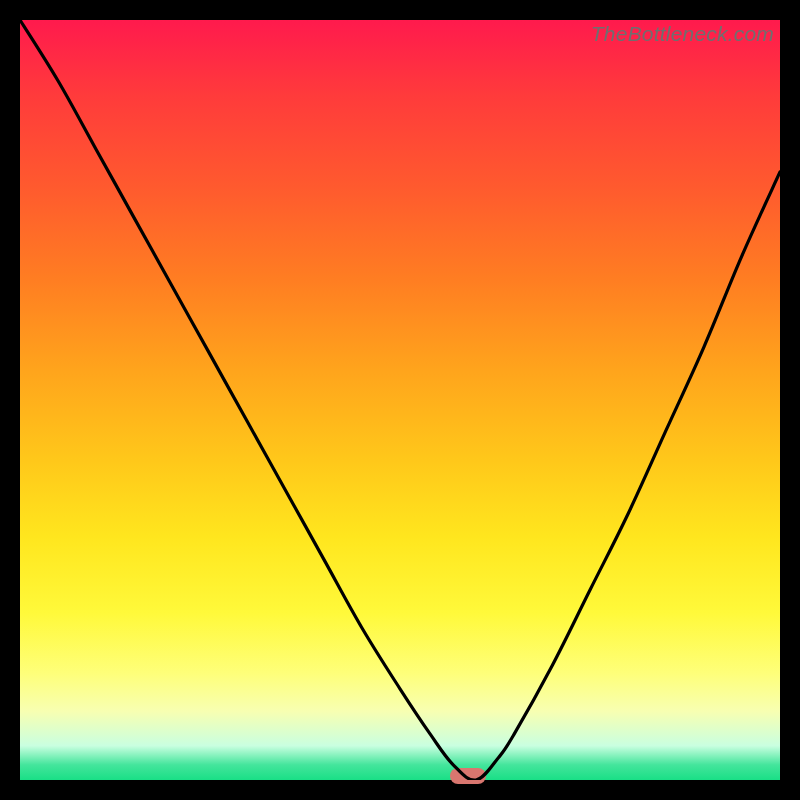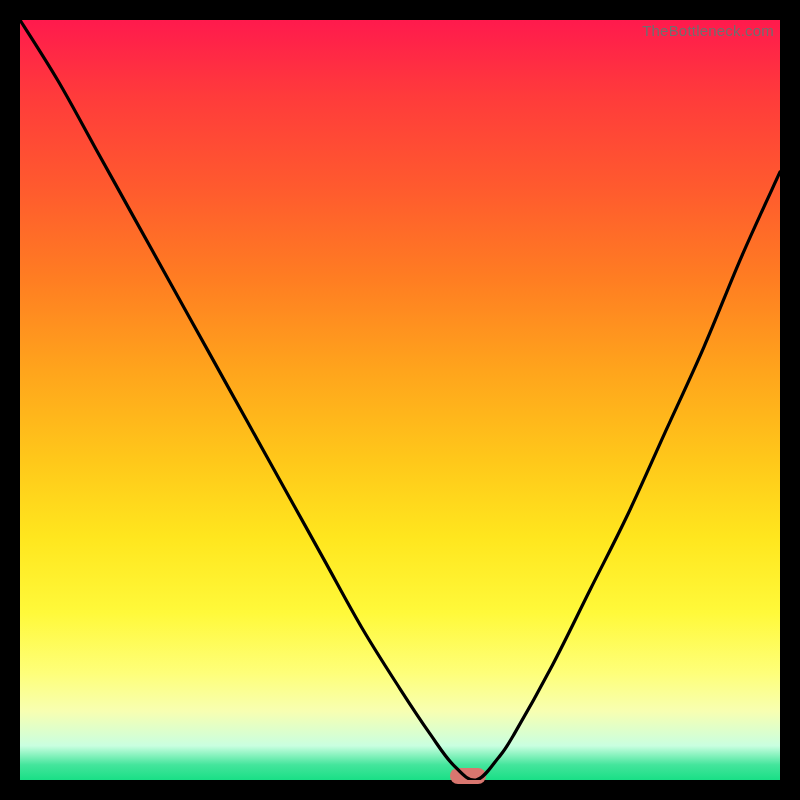--- a/index.html
+++ b/index.html
@@ -37,25 +37,26 @@
       #c9ffe0 95.5%,
       #44e59c 98%,
       #19df86 100%
     );
   }
   .watermark {
     position: absolute;
     top: 2px;
     right: 6px;
     color: #6f6f6f;
-    font-size: 15px;
+    font-size: 21px;
     font-weight: 500;
     letter-spacing: 0.2px;
     user-select: none;
     z-index: 5;
+    font-style: italic;
   }
   svg.curve {
     position: absolute;
     left: 0;
     top: 0;
     width: 760px;
     height: 760px;
     z-index: 3;
   }
   .marker {

